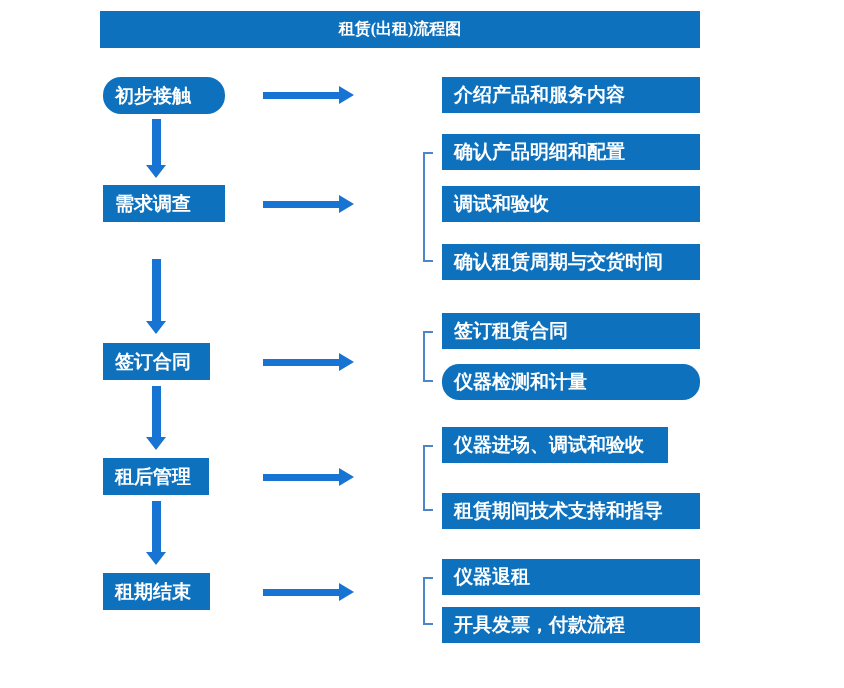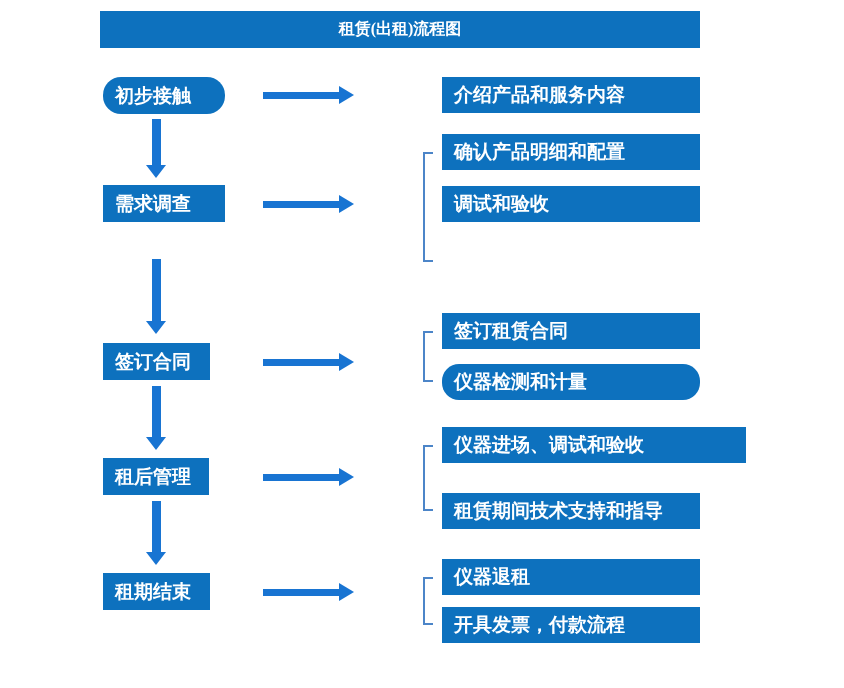--- a/index.html
+++ b/index.html
@@ -65,35 +65,36 @@
     <div class="h-shaft" style="left: 263px; top: 92px; width: 77px;"></div>
     <div class="h-head" style="left: 339px; top: 86px;"></div>
     <div class="box" style="left: 442px; top: 77px; width: 258px; height: 36px;">介绍产品和服务内容</div>
     <div class="v-shaft" style="left: 151.5px; top: 119px; height: 47px;"></div>
     <div class="v-head" style="left: 146px; top: 165px;"></div>
     <div class="box" style="left: 103px; top: 185px; width: 122px; height: 37px;">需求调查</div>
     <div class="h-shaft" style="left: 263px; top: 201px; width: 77px;"></div>
     <div class="h-head" style="left: 339px; top: 195px;"></div>
     <div class="box" style="left: 442px; top: 134px; width: 258px; height: 36px;">确认产品明细和配置</div>
     <div class="box" style="left: 442px; top: 186px; width: 258px; height: 36px;">调试和验收</div>
+    <div class="box" style="left: 442px; top: 244px; width: 258px; height: 36px;">确认租赁周期与交货时间</div>
     <div class="bracket" style="left: 423px; top: 152px; height: 110px;"></div>
     <div class="v-shaft" style="left: 151.5px; top: 259px; height: 63px;"></div>
     <div class="v-head" style="left: 146px; top: 321px;"></div>
     <div class="box" style="left: 103px; top: 343px; width: 107px; height: 37px;">签订合同</div>
     <div class="h-shaft" style="left: 263px; top: 359px; width: 77px;"></div>
     <div class="h-head" style="left: 339px; top: 353px;"></div>
     <div class="box" style="left: 442px; top: 313px; width: 258px; height: 36px;">签订租赁合同</div>
     <div class="box" style="left: 442px; top: 364px; width: 258px; height: 36px; border-radius: 17px;">仪器检测和计量</div>
     <div class="bracket" style="left: 423px; top: 331px; height: 51px;"></div>
     <div class="v-shaft" style="left: 151.5px; top: 386px; height: 52px;"></div>
     <div class="v-head" style="left: 146px; top: 437px;"></div>
     <div class="box" style="left: 103px; top: 458px; width: 106px; height: 37px;">租后管理</div>
     <div class="h-shaft" style="left: 263px; top: 474px; width: 77px;"></div>
     <div class="h-head" style="left: 339px; top: 468px;"></div>
-    <div class="box" style="left: 442px; top: 427px; width: 304px; height: 36px;">仪器进场、调试和验收</div>
+    <div class="box" style="left: 442px; top: 427px; width: 226px; height: 36px;">仪器进场、调试和验收</div>
     <div class="box" style="left: 442px; top: 493px; width: 258px; height: 36px;">租赁期间技术支持和指导</div>
     <div class="bracket" style="left: 423px; top: 445px; height: 66px;"></div>
     <div class="v-shaft" style="left: 151.5px; top: 501px; height: 52px;"></div>
     <div class="v-head" style="left: 146px; top: 552px;"></div>
     <div class="box" style="left: 103px; top: 573px; width: 107px; height: 37px; font-family: Liberation Serif, serif;">租期结束</div>
     <div class="h-shaft" style="left: 263px; top: 589px; width: 77px;"></div>
     <div class="h-head" style="left: 339px; top: 583px;"></div>
     <div class="box" style="left: 442px; top: 559px; width: 258px; height: 36px;">仪器退租</div>
     <div class="box" style="left: 442px; top: 607px; width: 258px; height: 36px;">开具发票，付款流程</div>
     <div class="bracket" style="left: 423px; top: 577px; height: 48px;"></div>

